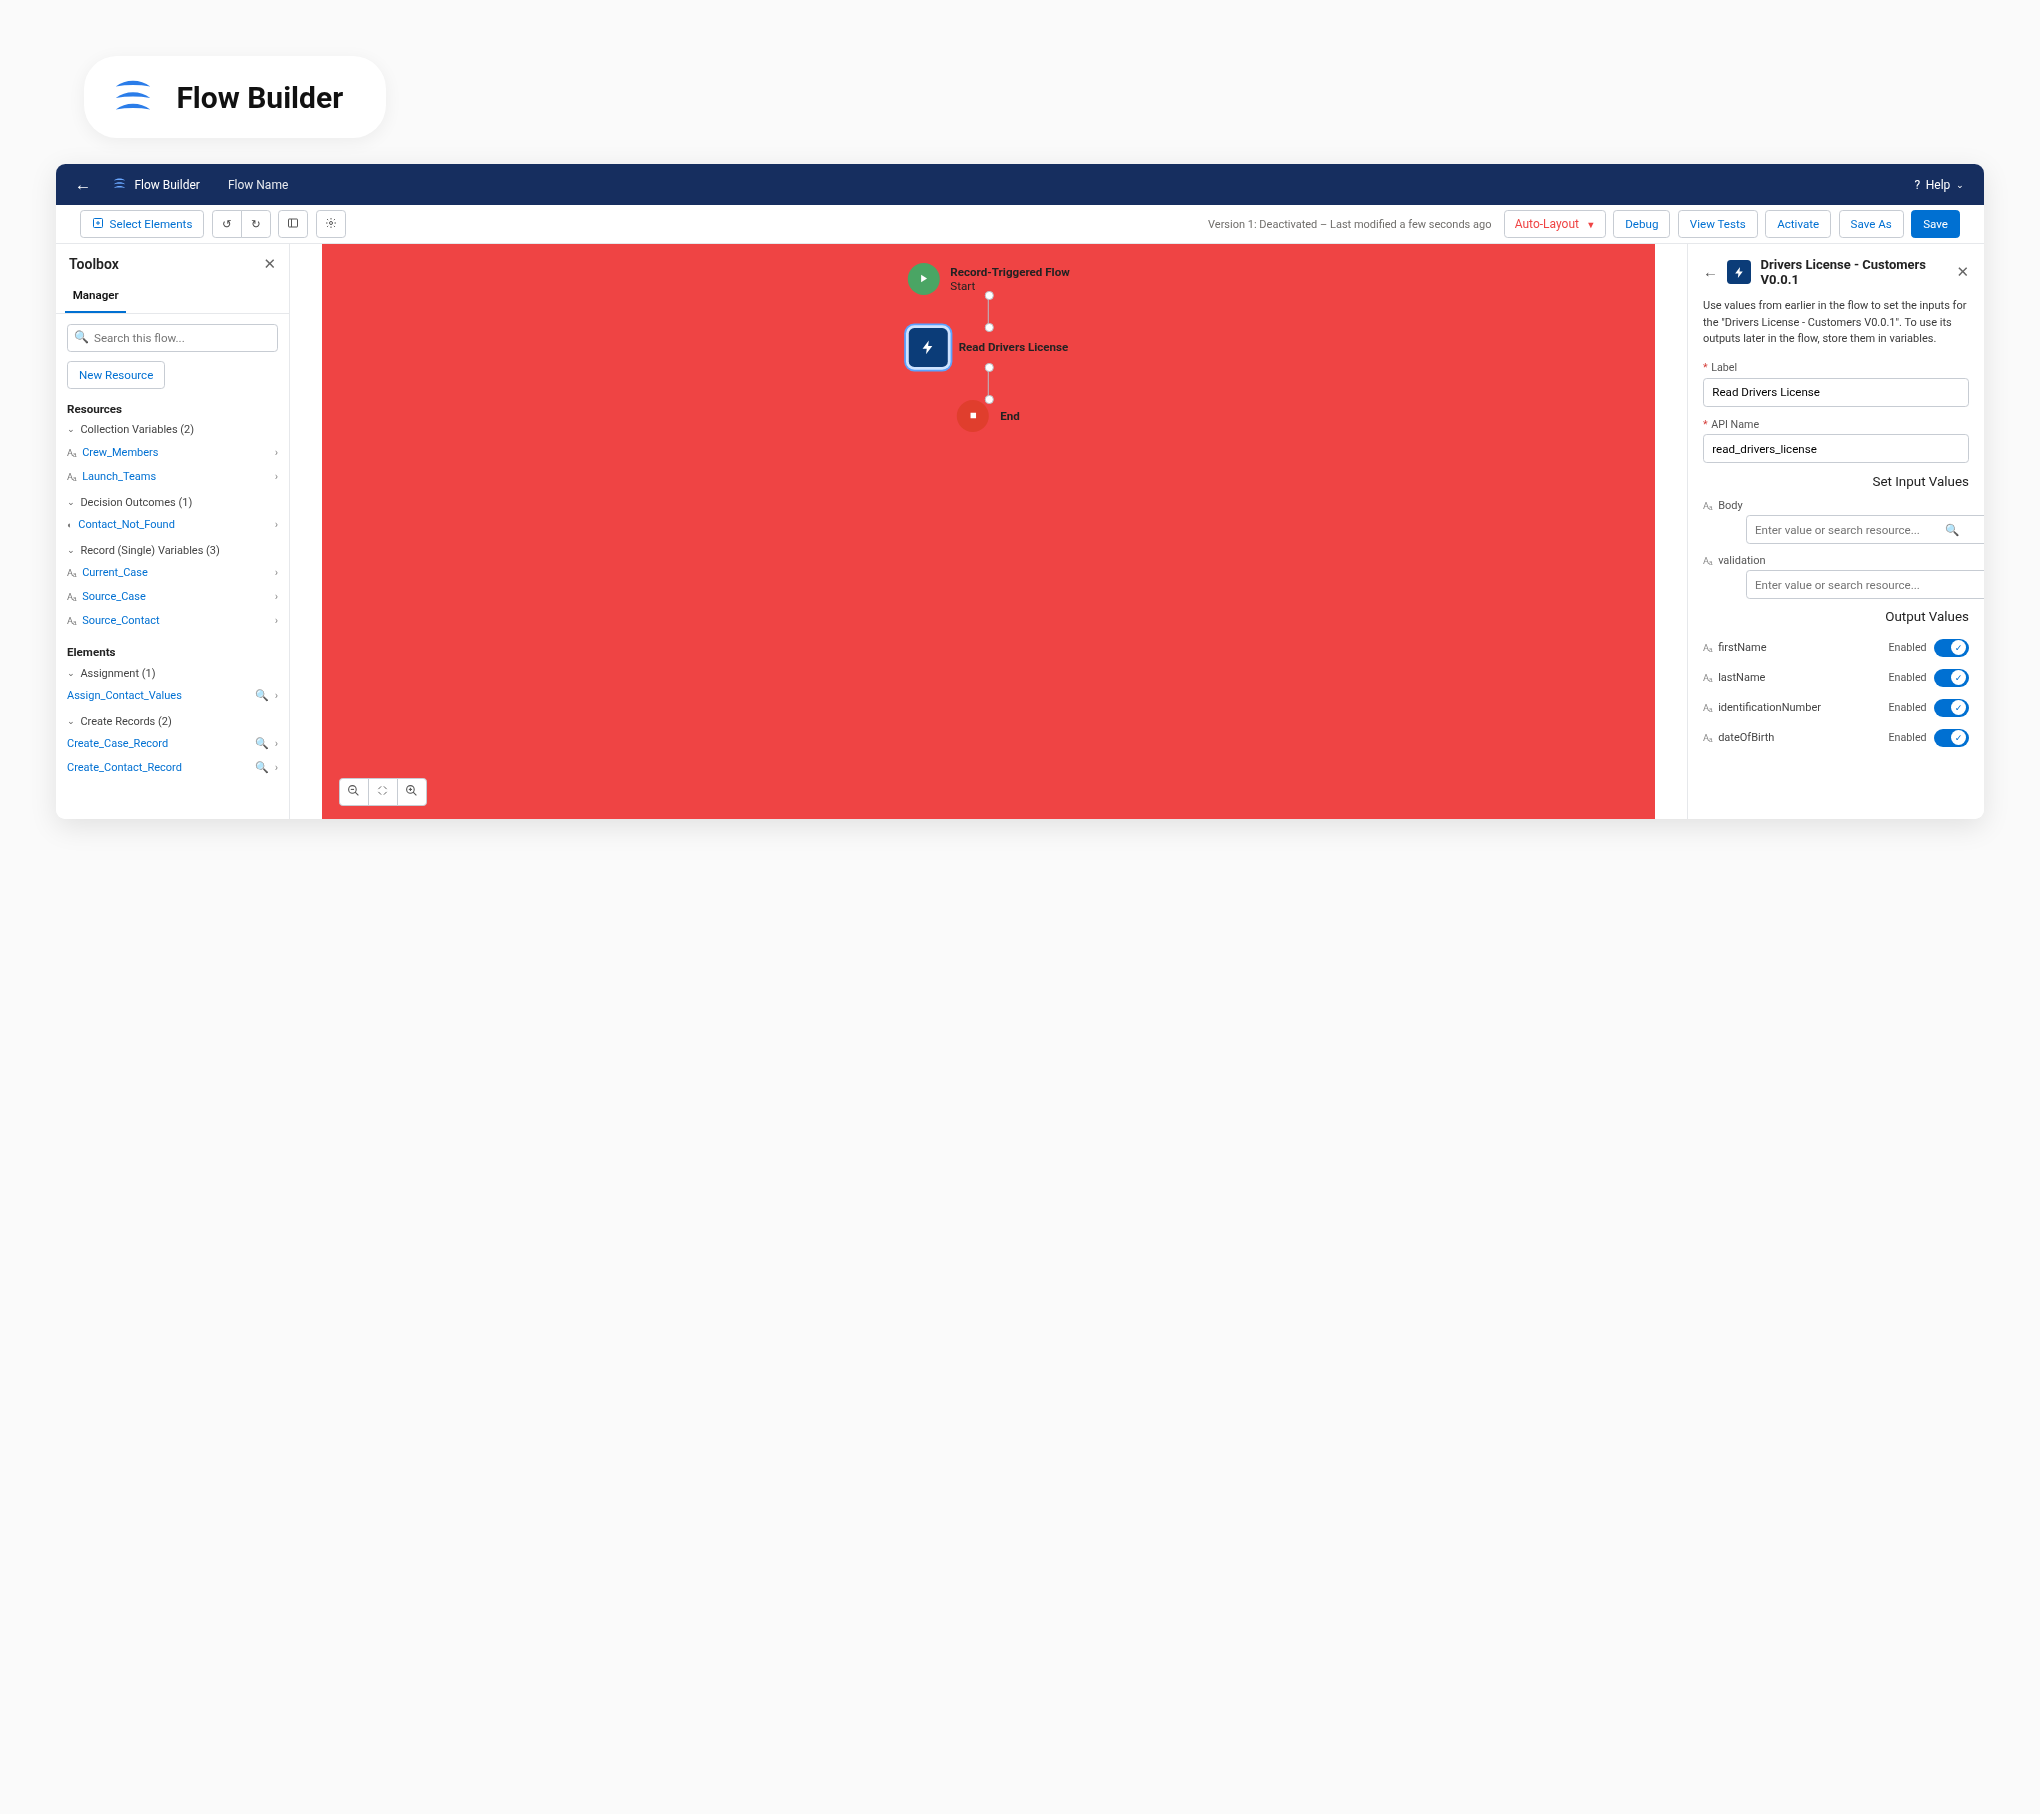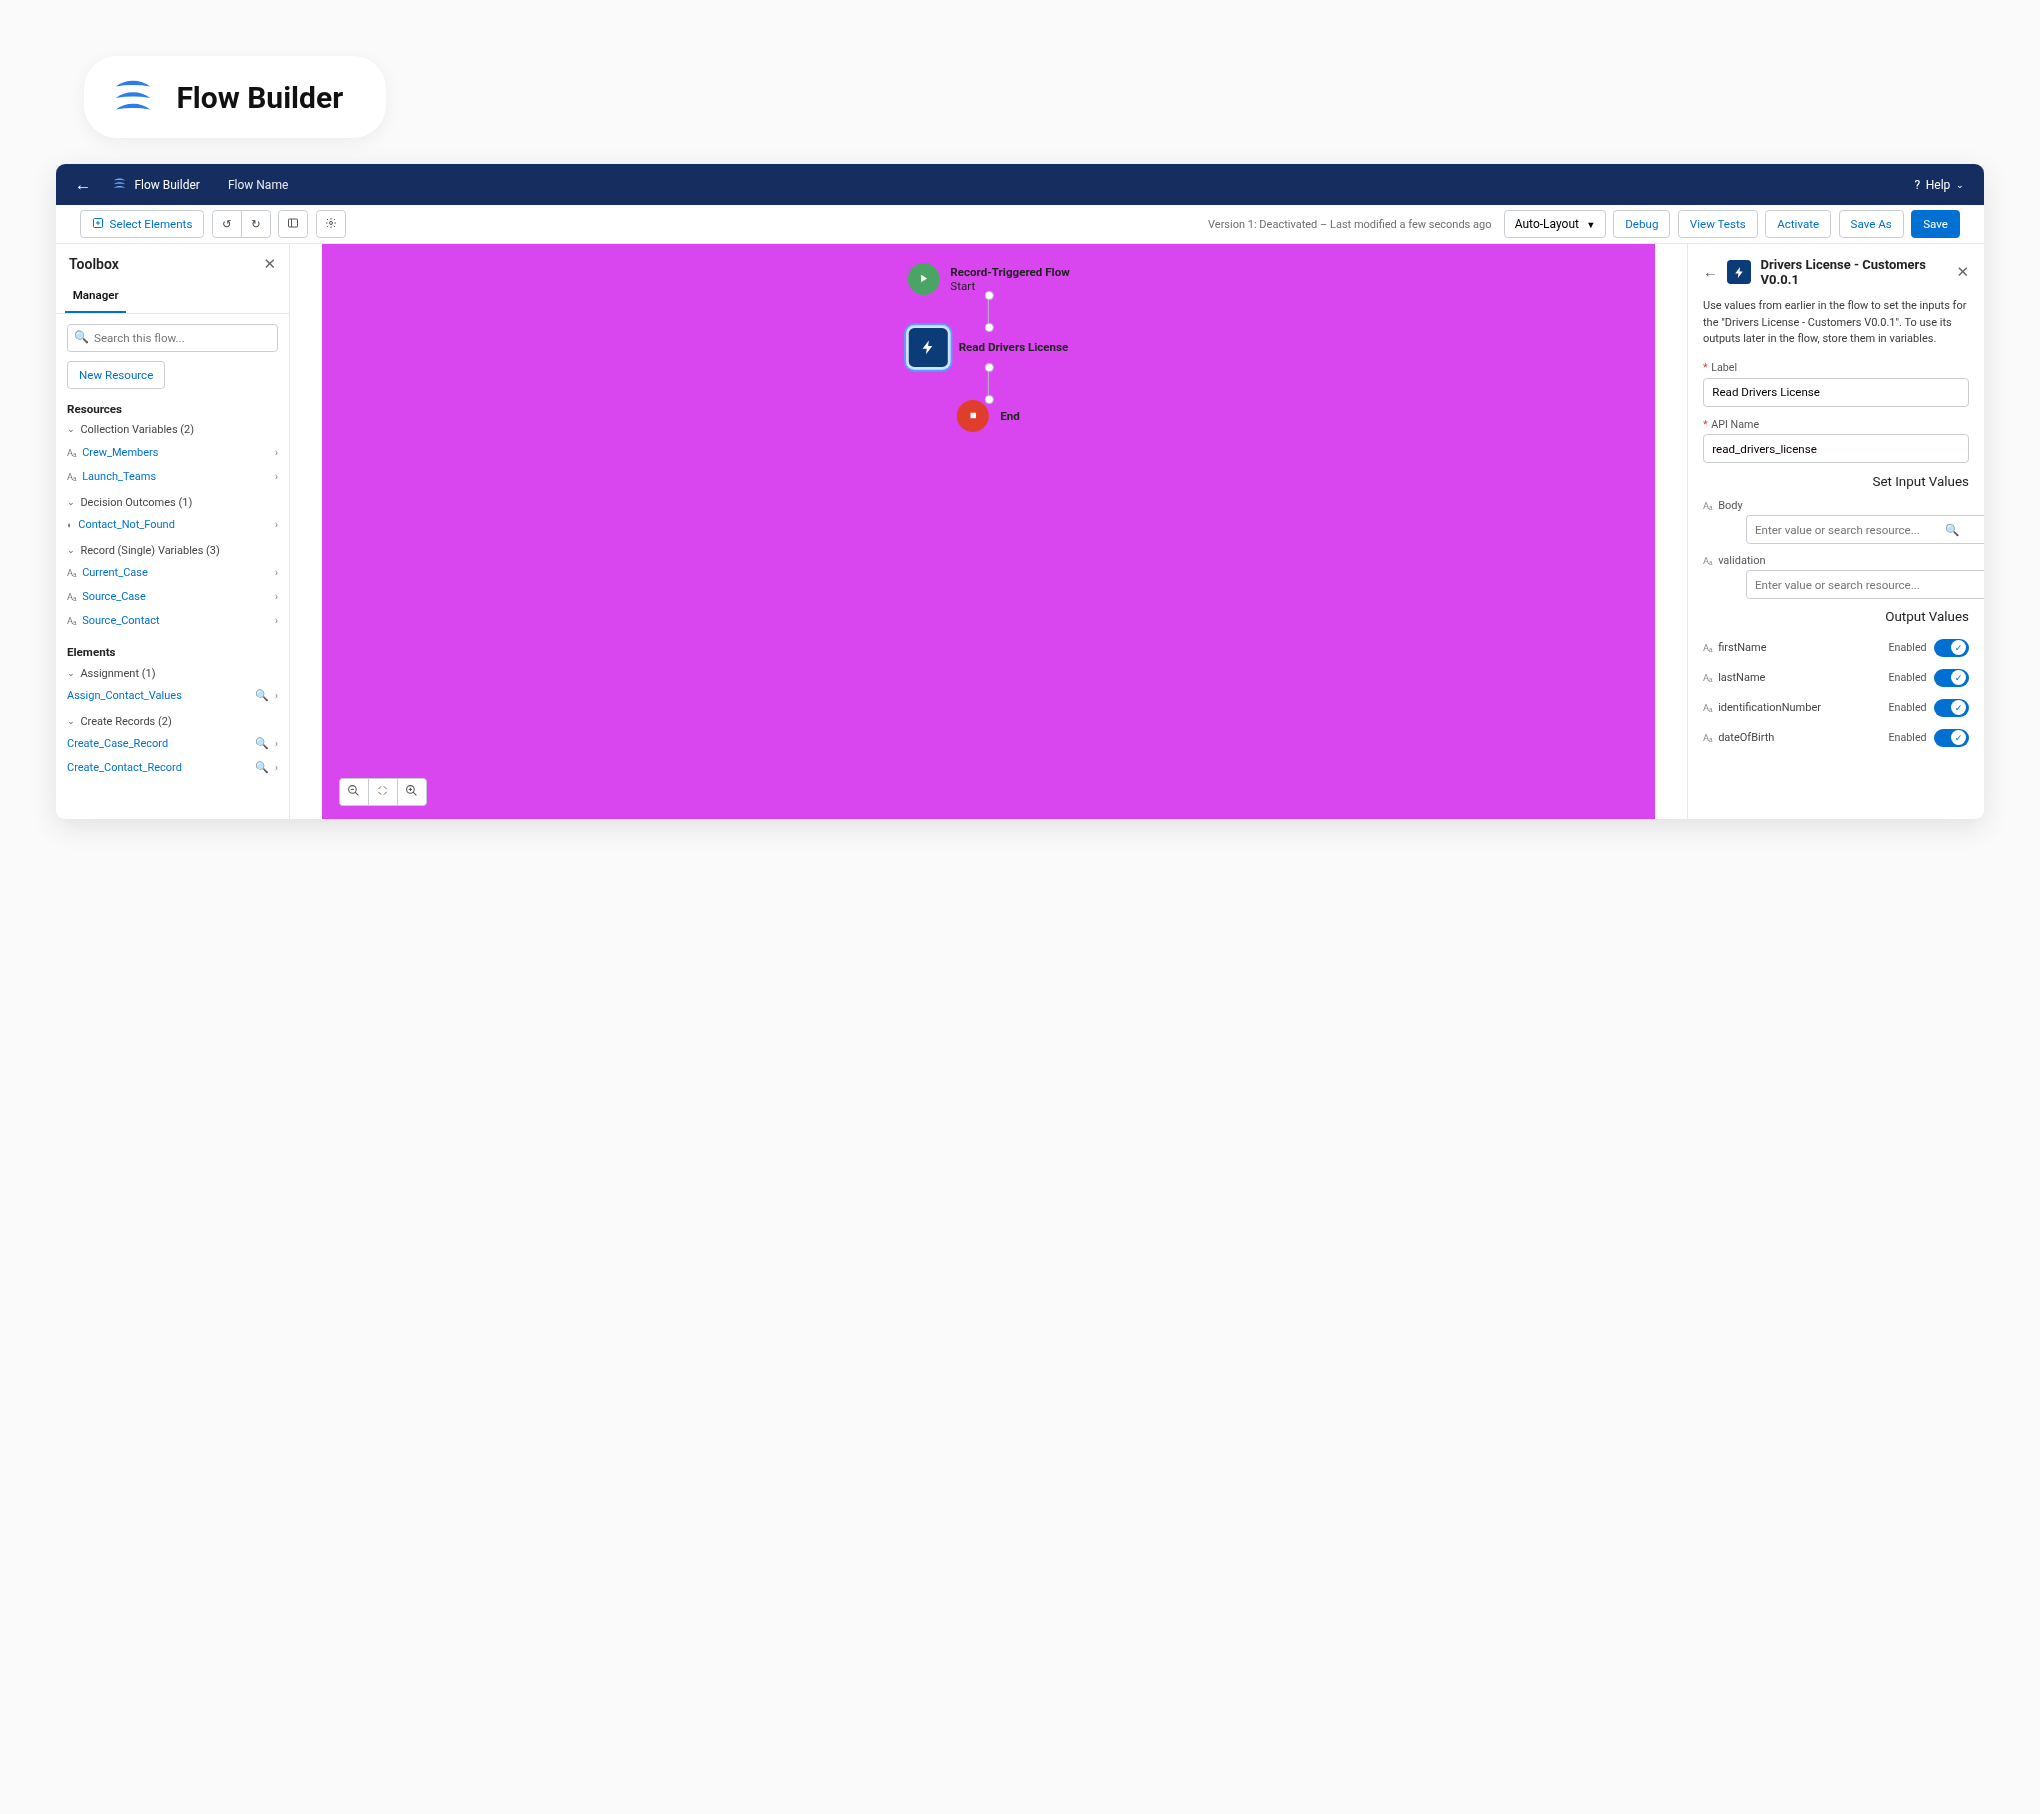--- a/index.html
+++ b/index.html
@@ -23,27 +23,27 @@
   .btn { border:0.9px solid #c7ccd3; background:#fff; border-radius:3.7px; height:28px; padding:0 11px; display:inline-flex; align-items:center; gap:5.6px; cursor:pointer; font-size:11.6px; color:#0070d2; }
   .btn.icon-only { width:30px; padding:0; justify-content:center; color:#444; }
   .btn.primary { background:#0070d2; color:#fff; border-color:#0070d2; }
   .btn-group { display:flex; }
   .btn-group .btn { border-radius:0; margin-left:-0.9px; }
   .btn-group .btn:first-child { border-radius:3.7px 0 0 3.7px; margin-left:0; }
   .btn-group .btn:last-child { border-radius:0 3.7px 3.7px 0; }
   .toolbar .left { display:flex; align-items:center; gap:7.4px; }
   .toolbar .right { margin-left:auto; display:flex; align-items:center; gap:7.4px; }
   .version-text { color:#706e6b; font-size:11px; margin-right:5.6px; }
-  .auto-layout { border:0.9px solid #c7ccd3; height:28px; border-radius:3.7px; padding:0 9.3px; display:flex; align-items:center; gap:7.4px; color:#000000; cursor:pointer; }
+  .auto-layout { border:0.9px solid #c7ccd3; height:28px; border-radius:3.7px; padding:0 9.3px; display:flex; align-items:center; gap:7.4px; color:#ef4444; cursor:pointer; }
   .auto-layout .caret { font-size:9.3px; }
 
   
   .columns { display:flex; height:575px;gap:32px; }
   .col-toolbox { width:234px; border-right:0.9px solid #e6e8eb; background:#fff; overflow:hidden; display:flex; flex-direction:column; }
-  .col-canvas { flex:1; position:relative; background:#d946ef; }
+  .col-canvas { flex:1; position:relative; background:#ef4444; }
   .col-panel  { width:297px; border-left:0.9px solid #e6e8eb; background:#fff; overflow-y:auto; padding:13px 15px 18.6px; font-size:11.6px; }
 
   
   .tb-header { display:flex; align-items:center; justify-content:space-between; padding:11px 13px 7.4px; }
   .tb-header .h { font-size:14px; font-weight:600; }
   .tb-header .x { font-size:15px; color:#666; cursor:pointer; }
   .tb-tabs { display:flex; border-bottom:0.9px solid #e6e8eb; padding:0 9.3px; }
   .tb-tab { padding:7.4px 7.4px 9.3px; font-size:11.6px; font-weight:600; border-bottom:2.8px solid transparent; cursor:pointer; }
   .tb-tab.active { color:#111; border-bottom-color:#0070d2; }
   .tb-body { padding:9.3px 11px; overflow-y:auto; flex:1; }

